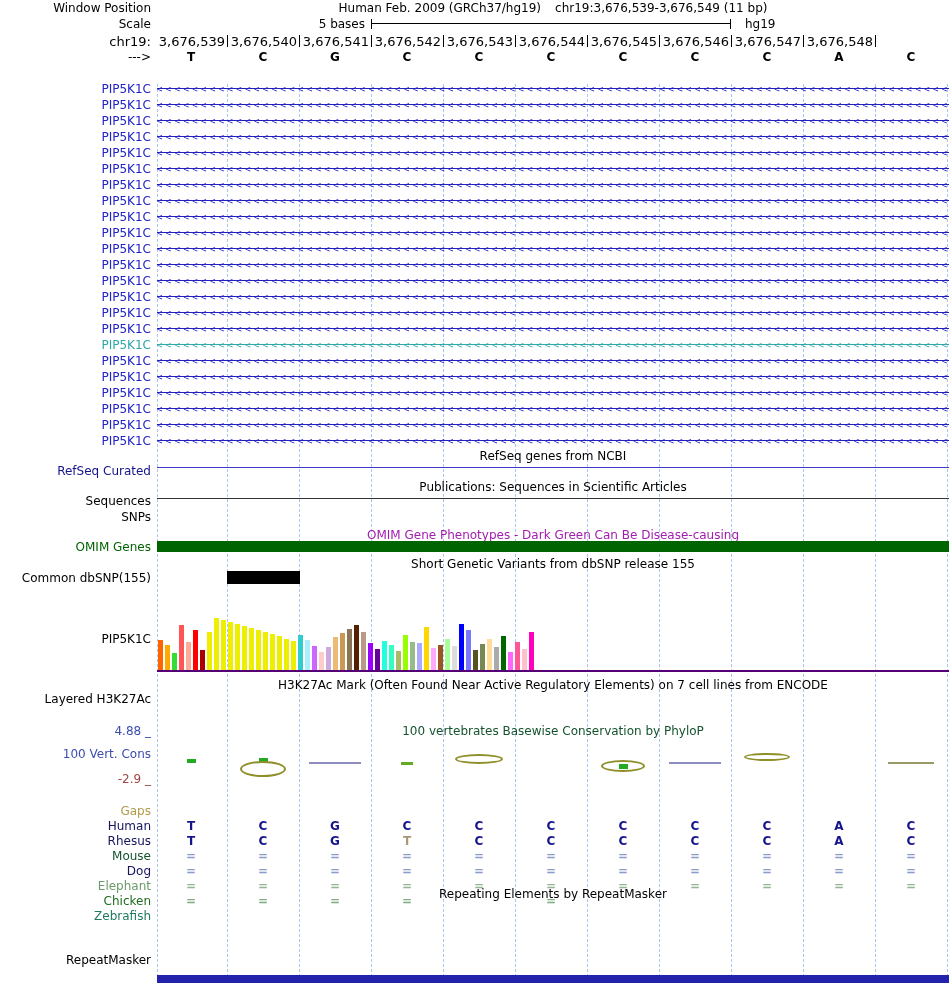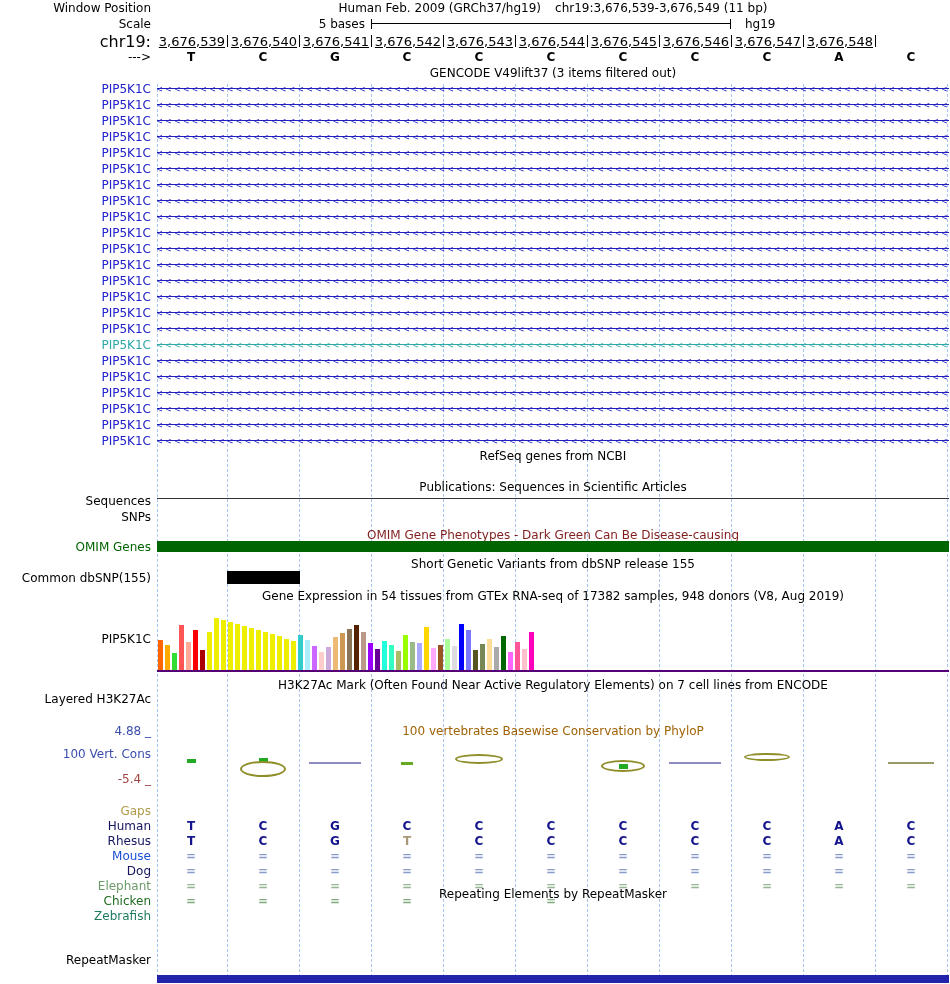--- a/index.html
+++ b/index.html
@@ -3,21 +3,21 @@
 <meta charset="utf-8">
 <style>
   *{box-sizing:border-box;}
   body{margin:0;background:#fff;color:#000;font-family:"DejaVu Sans","Liberation Sans",sans-serif;font-size:12px;}
   .browser{position:relative;width:950px;height:984px;overflow:hidden;background:#fff;}
   .abs-row{position:absolute;left:0;width:950px;display:flex;}
   .gutter{width:155px;flex:none;text-align:right;padding-right:4px;white-space:nowrap;}
   .content{position:relative;width:792px;flex:none;margin-left:2px;}
   .ctitle{text-align:center;}
   .vline{position:absolute;top:0;bottom:0;width:0;}
-  .coord{position:absolute;text-align:right;font-size:13px;text-decoration:underline;}
+  .coord{position:absolute;text-align:right;font-size:13px;}
   .tick{position:absolute;width:1px;height:12px;top:1px;background:#000;}
   .basecell{position:absolute;width:72px;text-align:center;font-weight:bold;}
   .trow{display:flex;height:16px;line-height:16px;}
   .tlabel{font-size:12px;}
   .tarrows{overflow:hidden;white-space:nowrap;font-family:"DejaVu Sans Mono","Liberation Mono",monospace;font-size:9px;letter-spacing:3.4px;line-height:16px;}
   .hline{position:absolute;left:0;width:792px;}
   .gbar{width:5px;flex:none;}
   .mrow{display:flex;height:15px;line-height:15px;}
   .mcell{position:absolute;width:72px;text-align:center;font-weight:bold;}
   .cmark{position:absolute;}
@@ -57,21 +57,21 @@
     <div class="content">
       <span style="position:absolute;left:108px;width:100px;text-align:right">5 bases</span>
       <div class="scale-bar">
           <div class="scale-mid"></div>
         </div>
       <span style="position:absolute;left:588px">hg19</span>
     </div>
   </div>
 
   <div class="abs-row" style="top:34px;height:15px;line-height:15px;z-index:1">
-    <div class="gutter" style="font-size:16px">chr19:</div>
+    <div class="gutter" style="font-size:13px">chr19:</div>
     <div class="content">
         <span class="coord" style="left: -42px; width: 110px;">3,676,539</span>
         <div class="tick" style="left: 70px;"></div>
         <span class="coord" style="left: 30px; width: 110px;">3,676,540</span>
         <div class="tick" style="left: 142px;"></div>
         <span class="coord" style="left: 102px; width: 110px;">3,676,541</span>
         <div class="tick" style="left: 214px;"></div>
         <span class="coord" style="left: 174px; width: 110px;">3,676,542</span>
         <div class="tick" style="left: 286px;"></div>
         <span class="coord" style="left: 246px; width: 110px;">3,676,543</span>
@@ -101,21 +101,20 @@
         <span class="basecell" style="left: 430px;">C</span>
         <span class="basecell" style="left: 502px;">C</span>
         <span class="basecell" style="left: 574px;">C</span>
         <span class="basecell" style="left: 646px;">A</span>
         <span class="basecell" style="left: 718px;">C</span>
       </div>
   </div>
 
   <div class="abs-row" style="top:66px;height:15px;line-height:15px;z-index:1">
     <div class="gutter"></div>
-    <div class="content ctitle">GENCODE V49lift37 (3 items filtered out)</div>
   </div>
   <div style="position:absolute;top:81px;left:0;width:950px;z-index:1">
       <div class="trow">
         <div class="gutter tlabel" style="color: rgb(34, 34, 204);">PIP5K1C</div>
         <div class="content tarrows" style="color: rgb(32, 32, 192); background-image: linear-gradient(transparent 7px, rgb(32, 32, 192) 7px, rgb(32, 32, 192) 8px, transparent 8px);">&lt;&lt;&lt;&lt;&lt;&lt;&lt;&lt;&lt;&lt;&lt;&lt;&lt;&lt;&lt;&lt;&lt;&lt;&lt;&lt;&lt;&lt;&lt;&lt;&lt;&lt;&lt;&lt;&lt;&lt;&lt;&lt;&lt;&lt;&lt;&lt;&lt;&lt;&lt;&lt;&lt;&lt;&lt;&lt;&lt;&lt;&lt;&lt;&lt;&lt;&lt;&lt;&lt;&lt;&lt;&lt;&lt;&lt;&lt;&lt;&lt;&lt;&lt;&lt;&lt;&lt;&lt;&lt;&lt;&lt;&lt;&lt;&lt;&lt;&lt;&lt;&lt;&lt;&lt;&lt;&lt;&lt;&lt;&lt;&lt;&lt;&lt;&lt;&lt;&lt;&lt;&lt;&lt;&lt;&lt;</div>
       </div>
       <div class="trow">
         <div class="gutter tlabel" style="color: rgb(34, 34, 204);">PIP5K1C</div>
         <div class="content tarrows" style="color: rgb(32, 32, 192); background-image: linear-gradient(transparent 7px, rgb(32, 32, 192) 7px, rgb(32, 32, 192) 8px, transparent 8px);">&lt;&lt;&lt;&lt;&lt;&lt;&lt;&lt;&lt;&lt;&lt;&lt;&lt;&lt;&lt;&lt;&lt;&lt;&lt;&lt;&lt;&lt;&lt;&lt;&lt;&lt;&lt;&lt;&lt;&lt;&lt;&lt;&lt;&lt;&lt;&lt;&lt;&lt;&lt;&lt;&lt;&lt;&lt;&lt;&lt;&lt;&lt;&lt;&lt;&lt;&lt;&lt;&lt;&lt;&lt;&lt;&lt;&lt;&lt;&lt;&lt;&lt;&lt;&lt;&lt;&lt;&lt;&lt;&lt;&lt;&lt;&lt;&lt;&lt;&lt;&lt;&lt;&lt;&lt;&lt;&lt;&lt;&lt;&lt;&lt;&lt;&lt;&lt;&lt;&lt;&lt;&lt;&lt;&lt;&lt;</div>
       </div>
@@ -201,64 +200,66 @@
       </div>
       <div class="trow">
         <div class="gutter tlabel" style="color: rgb(34, 34, 204);">PIP5K1C</div>
         <div class="content tarrows" style="color: rgb(32, 32, 192); background-image: linear-gradient(transparent 7px, rgb(32, 32, 192) 7px, rgb(32, 32, 192) 8px, transparent 8px);">&lt;&lt;&lt;&lt;&lt;&lt;&lt;&lt;&lt;&lt;&lt;&lt;&lt;&lt;&lt;&lt;&lt;&lt;&lt;&lt;&lt;&lt;&lt;&lt;&lt;&lt;&lt;&lt;&lt;&lt;&lt;&lt;&lt;&lt;&lt;&lt;&lt;&lt;&lt;&lt;&lt;&lt;&lt;&lt;&lt;&lt;&lt;&lt;&lt;&lt;&lt;&lt;&lt;&lt;&lt;&lt;&lt;&lt;&lt;&lt;&lt;&lt;&lt;&lt;&lt;&lt;&lt;&lt;&lt;&lt;&lt;&lt;&lt;&lt;&lt;&lt;&lt;&lt;&lt;&lt;&lt;&lt;&lt;&lt;&lt;&lt;&lt;&lt;&lt;&lt;&lt;&lt;&lt;&lt;&lt;</div>
       </div>
     </div>
 
   <div class="abs-row" style="top:449px;height:14px;line-height:14px;z-index:1">
     <div class="gutter"></div>
     <div class="content ctitle">RefSeq genes from NCBI</div>
+  </div>
+  <div class="abs-row" style="top:463px;height:16px;line-height:16px;z-index:1">
+    <div class="gutter" style="color: rgb(20, 20, 140);">RefSeq Curated</div>
+    <div class="content">
+        <div class="hline" style="top: 4px; height: 1px; background: rgb(60, 60, 200);"></div>
+      </div>
   </div>
 
   <div class="abs-row" style="top:480px;height:14px;line-height:14px;z-index:1">
     <div class="gutter"></div>
     <div class="content ctitle">Publications: Sequences in Scientific Articles</div>
   </div>
   <div class="abs-row" style="top:494px;height:15px;line-height:15px;z-index:1">
     <div class="gutter">Sequences</div>
     <div class="content">
         <div class="hline" style="top: 4px; height: 1px; background: rgb(51, 51, 51);"></div>
       </div>
   </div>
 
   <div class="abs-row" style="top:510px;height:15px;line-height:15px;z-index:1">
     <div class="gutter">SNPs</div>
     <div class="content"></div>
   </div>
 
   <div class="abs-row" style="top:528px;height:14px;line-height:14px;z-index:1">
     <div class="gutter"></div>
-    <div class="content ctitle" style="color: #7f1d1d;">OMIM Gene Phenotypes - Dark Green Can Be Disease-causing</div>
+    <div class="content ctitle" style="color: #a21caf;">OMIM Gene Phenotypes - Dark Green Can Be Disease-causing</div>
   </div>
   <div class="abs-row" style="top:541px;height:12px;line-height:12px;z-index:1">
     <div class="gutter" style="color: rgb(0, 100, 0);">OMIM Genes</div>
     <div class="content">
         <div class="hline" style="top: 0px; height: 11px; background: rgb(0, 100, 0);"></div>
       </div>
   </div>
 
   <div class="abs-row" style="top:557px;height:14px;line-height:14px;z-index:1">
     <div class="gutter"></div>
     <div class="content ctitle">Short Genetic Variants from dbSNP release 155</div>
   </div>
   <div class="abs-row" style="top:571px;height:14px;line-height:14px;z-index:1">
     <div class="gutter">Common dbSNP(155)</div>
     <div class="content">
         <div style="position: absolute; left: 70px; top: 0px; width: 73px; height: 13px; background: rgb(0, 0, 0);"></div>
       </div>
   </div>
 
-  <div class="abs-row" style="top:589px;height:14px;line-height:14px;z-index:1">
-    <div class="gutter"></div>
-    <div class="content ctitle">Gene Expression in 54 tissues from GTEx RNA-seq of 17382 samples, 948 donors (V8, Aug 2019)</div>
-  </div>
   <div class="abs-row" style="top:604px;height:70px;z-index:1">
     <div class="gutter" style="line-height:70px">PIP5K1C</div>
     <div class="content">
       <div style="position:absolute;left:1px;bottom:4px;display:flex;align-items:flex-end;gap:2px">
           <div class="gbar" style="height: 30px; background: rgb(255, 102, 0);"></div>
           <div class="gbar" style="height: 25px; background: rgb(255, 170, 0);"></div>
           <div class="gbar" style="height: 17px; background: rgb(51, 221, 51);"></div>
           <div class="gbar" style="height: 45px; background: rgb(255, 85, 85);"></div>
           <div class="gbar" style="height: 28px; background: rgb(255, 170, 153);"></div>
           <div class="gbar" style="height: 40px; background: rgb(255, 0, 0);"></div>
@@ -319,26 +320,26 @@
     <div class="gutter"></div>
     <div class="content ctitle">H3K27Ac Mark (Often Found Near Active Regulatory Elements) on 7 cell lines from ENCODE</div>
   </div>
   <div class="abs-row" style="top:692px;height:15px;line-height:15px;z-index:1">
     <div class="gutter">Layered H3K27Ac</div>
     <div class="content"></div>
   </div>
 
   <div class="abs-row" style="top:724px;height:14px;line-height:14px;z-index:1">
     <div class="gutter" style="color: rgb(59, 78, 174);">4.88 _</div>
-    <div class="content ctitle" style="color: #a16207;">100 vertebrates Basewise Conservation by PhyloP</div>
+    <div class="content ctitle" style="color: #14532d;">100 vertebrates Basewise Conservation by PhyloP</div>
   </div>
   <div class="abs-row" style="top:738px;height:50px;z-index:1">
     <div class="gutter" style="position:relative">
       <span style="position: absolute; right: 4px; top: 9px; color: rgb(59, 78, 174);">100 Vert. Cons</span>
-      <span style="position: absolute; right: 4px; top: 34px; color: rgb(160, 69, 69);">-5.4 _</span>
+      <span style="position: absolute; right: 4px; top: 34px; color: rgb(160, 69, 69);">-2.9 _</span>
     </div>
     <div class="content">
         <div class="cmark" style="left: 29.5px; top: 21px; width: 9px; height: 4px; background: rgb(34, 170, 34);"></div>
         <div class="cmark" style="left: 101.5px; top: 20px; width: 9px; height: 5px; background: rgb(34, 170, 34);"></div>
         <div class="cmark" style="left: 83px; top: 23px; width: 46px; height: 16px; border: 2px solid rgb(143, 143, 42); border-radius: 50%;"></div>
         <div class="cmark" style="left: 152px; top: 24px; width: 52px; height: 2px; background: rgb(140, 140, 192);"></div>
         <div class="cmark" style="left: 244px; top: 24px; width: 12px; height: 3px; background: rgb(102, 170, 34);"></div>
         <div class="cmark" style="left: 298px; top: 16px; width: 48px; height: 10px; border: 2px solid rgb(143, 143, 42); border-radius: 50%;"></div>
         <div class="cmark" style="left: 461.5px; top: 26px; width: 9px; height: 5px; background: rgb(34, 170, 34);"></div>
         <div class="cmark" style="left: 444px; top: 22px; width: 44px; height: 12px; border: 2px solid rgb(143, 143, 42); border-radius: 50%;"></div>
@@ -382,21 +383,21 @@
           <span class="mcell" style="left: 286px; color: rgb(20, 20, 140);">C</span>
           <span class="mcell" style="left: 358px; color: rgb(20, 20, 140);">C</span>
           <span class="mcell" style="left: 430px; color: rgb(20, 20, 140);">C</span>
           <span class="mcell" style="left: 502px; color: rgb(20, 20, 140);">C</span>
           <span class="mcell" style="left: 574px; color: rgb(20, 20, 140);">C</span>
           <span class="mcell" style="left: 646px; color: rgb(20, 20, 140);">A</span>
           <span class="mcell" style="left: 718px; color: rgb(20, 20, 140);">C</span>
         </div>
       </div>
       <div class="mrow">
-        <div class="gutter" style="color: #1d4ed8; padding-left: 28px;">Mouse</div>
+        <div class="gutter" style="color: #14532d; padding-left: 28px;">Mouse</div>
         <div class="content">
           <span class="mcell" style="left: -2px; color: rgb(140, 156, 200);">=</span>
           <span class="mcell" style="left: 70px; color: rgb(140, 156, 200);">=</span>
           <span class="mcell" style="left: 142px; color: rgb(140, 156, 200);">=</span>
           <span class="mcell" style="left: 214px; color: rgb(140, 156, 200);">=</span>
           <span class="mcell" style="left: 286px; color: rgb(140, 156, 200);">=</span>
           <span class="mcell" style="left: 358px; color: rgb(140, 156, 200);">=</span>
           <span class="mcell" style="left: 430px; color: rgb(140, 156, 200);">=</span>
           <span class="mcell" style="left: 502px; color: rgb(140, 156, 200);">=</span>
           <span class="mcell" style="left: 574px; color: rgb(140, 156, 200);">=</span>

